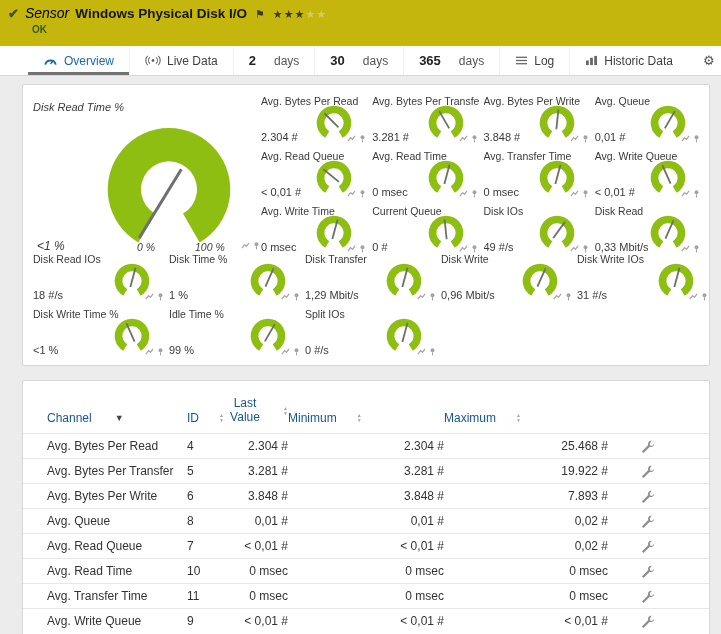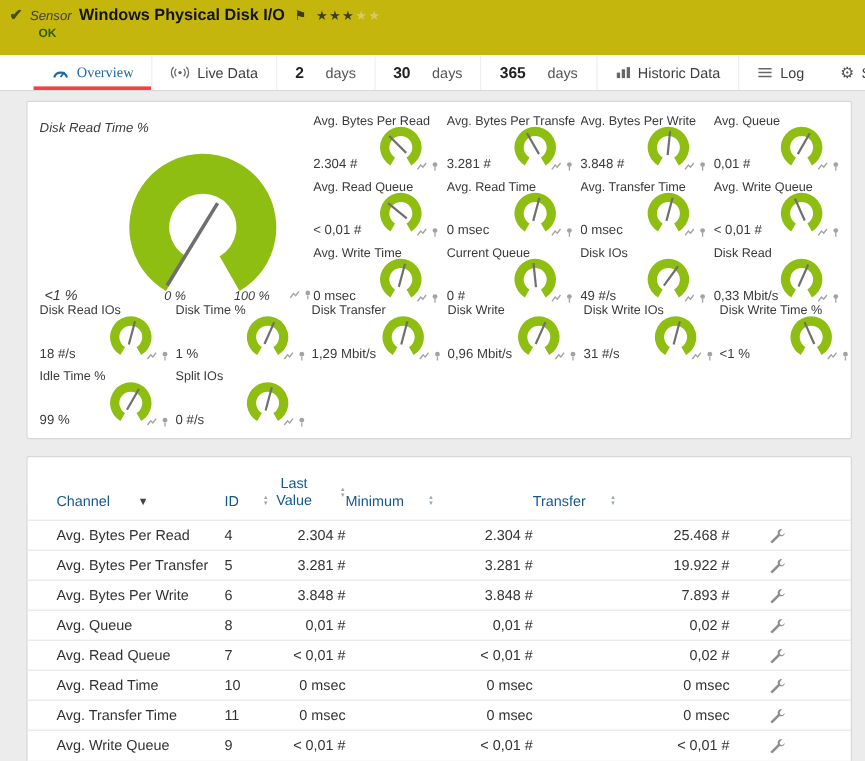--- a/index.html
+++ b/index.html
@@ -10,40 +10,40 @@
     color: #333;
     position: relative;
   }
 
   
   .hdr {
     height: 46px; background: #c4b60c; padding: 5px 10px 3px 8px;
   }
   .hdr-row1 { display: flex; align-items: baseline; gap: 6px; }
   .hdr-check { color: #44500e; font-size: 13px; font-weight: bold; }
-  .hdr-kind { font-style: italic; font-size: 11px; color: #404040; }
+  .hdr-kind { font-style: italic; font-size: 14px; color: #000000; }
   .hdr-title { font-size: 13.5px; font-weight: bold; color: #141414; }
   .hdr-flag { font-size: 11px; color: #3a3a22; margin-left: 2px; }
   .stars { letter-spacing: 1px; font-size: 11px; margin-left: 2px; }
   .star-f { color: #3d3d2d; }
   .star-e { color: #d6ca66; }
   .hdr-status { font-size: 10px; font-weight: bold; color: #2e5c0e; margin: 3px 0 16px 24px; }
 
   
   .tabs {
     height: 30px; background: #fff; border-bottom: 1px solid #d8d8d8;
     display: flex; align-items: stretch; padding-left: 28px; padding-right: 12px;
   }
   .tab {
     display: flex; align-items: center; gap: 6px; padding: 0 15px;
     font-size: 12px; color: #3f3f3f; cursor: pointer; border-left: 1px solid #efefef;
     white-space: nowrap;
   }
   .tab:first-child { border-left: none; }
-  .tab.active { color: #1a6aa8; border-bottom: 3px solid #ef4444; padding-top: 3px; font-family: Liberation Serif, serif; }
+  .tab.active { color: #1a6aa8; border-bottom: 3px solid #737373; padding-top: 3px; }
   .tab .num { font-weight: bold; font-size: 13px; color: #222; }
   .tab .unit { color: #555; margin-left: 12px; }
   .tab-gear { font-size: 13px; color: #555; line-height: 1; }
 
   
   .card {
     position: absolute; left: 22px; width: 688px; background: #fff;
     border: 1px solid #d7d7d7; border-radius: 2px;
   }
   #card-gauges { top: 84px; height: 282px; }
@@ -61,21 +61,21 @@
   .big-icons { position: absolute; right: 2px; top: 140px; }
 
   
   #gauges-top {
     position: absolute; left: 238px; top: 8px; right: 8px;
     display: grid; grid-template-columns: repeat(4, 1fr);
     grid-auto-rows: 54px; column-gap: 5px; row-gap: 1px;
   }
   #gauges-bottom {
     position: absolute; left: 10px; top: 166px; right: 0;
-    display: grid; grid-template-columns: repeat(6, 1fr);
+    display: grid; grid-template-columns: repeat(5, 1fr);
     grid-auto-rows: 54px; column-gap: 4px; row-gap: 1px;
   }
   .gauge-tile { position: relative; overflow: hidden; }
   .g-label { font-size: 10.5px; color: #3a3a3a; padding-top: 2px; white-space: nowrap; overflow: hidden; }
   .small-gauge { position: absolute; right: 13px; top: 9px; width: 40px; height: 40px; }
   .small-gauge .needle-group line { stroke-width: 2; }
   .g-value { position: absolute; left: 0; bottom: 4px; font-size: 11px; color: #3a3a3a; white-space: nowrap; }
   .g-icons { position: absolute; right: 0; bottom: 4px; display: flex; gap: 2px; }
   .g-icons svg, .big-icons svg { display: block; }
   .ic polyline { fill: none; stroke: #a3a3a3; stroke-width: 1.3; }
@@ -138,35 +138,35 @@
   <div class="tab">
     <span class="num">30</span>
     <span class="unit">days</span>
   </div>
   <div class="tab">
     <span class="num">365</span>
     <span class="unit">days</span>
   </div>
   <div class="tab">
     <svg width="13" height="11" viewBox="0 0 14 12">
-        <rect x="1" y="6" width="3" height="5" fill="#666"></rect>
-        <rect x="5.5" y="3" width="3" height="8" fill="#666"></rect>
-        <rect x="10" y="1" width="3" height="10" fill="#666"></rect>
-      </svg>
-    <span>Historic Data</span>
-  </div>
-  <div class="tab">
-    <svg width="13" height="11" viewBox="0 0 14 12">
         <g stroke="#666" stroke-width="1.4">
           <line x1="1" y1="2.5" x2="13" y2="2.5"></line>
           <line x1="1" y1="6" x2="13" y2="6"></line>
           <line x1="1" y1="9.5" x2="13" y2="9.5"></line>
         </g>
       </svg>
     <span>Log</span>
+  </div>
+  <div class="tab">
+    <svg width="13" height="11" viewBox="0 0 14 12">
+        <rect x="1" y="6" width="3" height="5" fill="#666"></rect>
+        <rect x="5.5" y="3" width="3" height="8" fill="#666"></rect>
+        <rect x="10" y="1" width="3" height="10" fill="#666"></rect>
+      </svg>
+    <span>Historic Data</span>
   </div>
   <div class="tab" style="margin-left:auto;border-left:none;">
     <span class="tab-gear">⚙</span>
     <span>Settings</span>
   </div>
 </div>
 
 <div class="card" id="card-gauges">
   <div class="big-block">
     <div class="bg-label">Disk Read Time %</div>
@@ -614,21 +614,21 @@
         </span>
     </div>
     <div class="h-min">
       <span>Minimum</span>
       <span class="sort2">
           <b>▲</b>
           <b>▼</b>
         </span>
     </div>
     <div class="h-max">
-      <span>Transfer</span>
+      <span>Maximum</span>
       <span class="sort2">
           <b>▲</b>
           <b>▼</b>
         </span>
     </div>
     <div class="h-act"></div>
   </div>
   <div id="table-body">
   <div class="trow">
     <div class="c-channel">Avg. Bytes Per Read</div>

